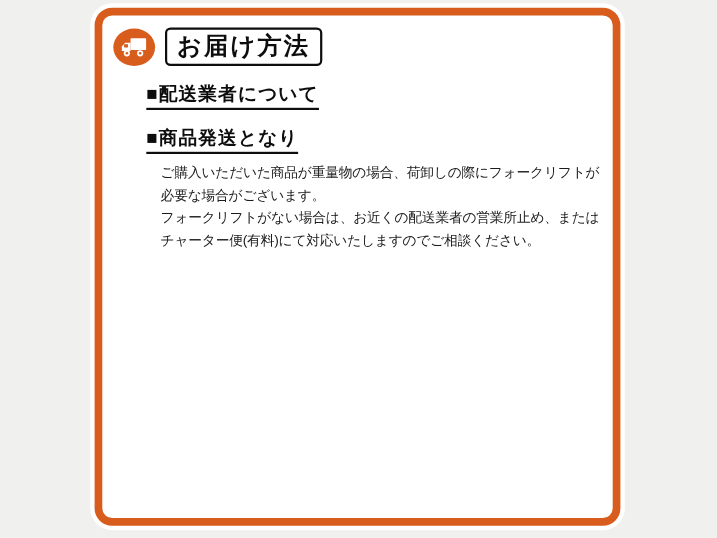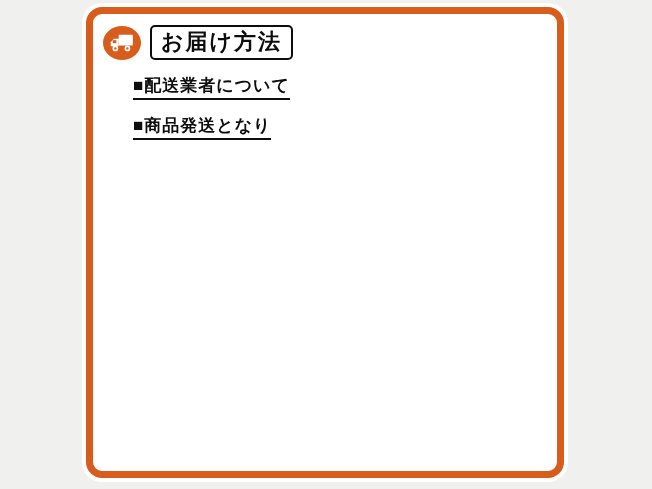--- a/index.html
+++ b/index.html
@@ -64,17 +64,21 @@
       </span>
       <div class="title-box">お届け方法</div>
     </div>
 
     <section class="sec">
       <h3 class="sec-h">■配送業者について</h3>
     </section>
 
     <section class="sec">
       <h3 class="sec-h">■商品発送となり</h3>
+      <p class="sec-b">ご購入いただいた商品が重量物の場合、荷卸しの際にフォークリフトが
+必要な場合がございます。
+フォークリフトがない場合は、お近くの配送業者の営業所止め、または
+チャーター便(有料)にて対応いたしますのでご相談ください。</p>
     </section>
 
 
   </div>
 </div>
 
 </body></html>

